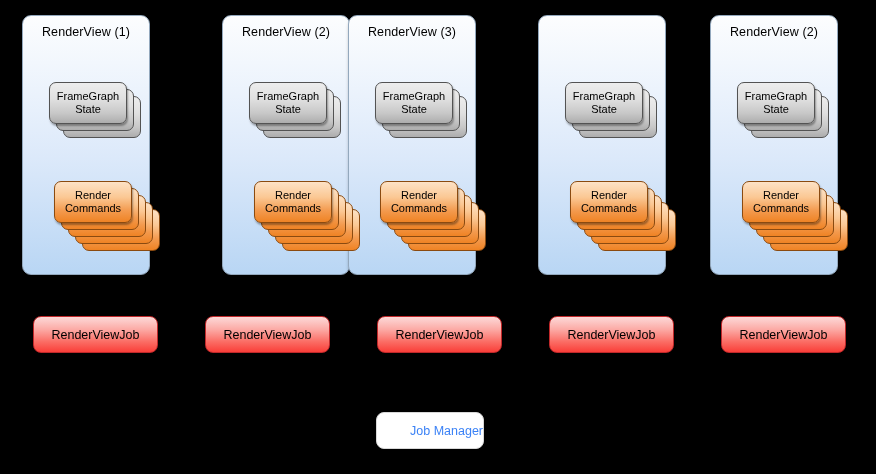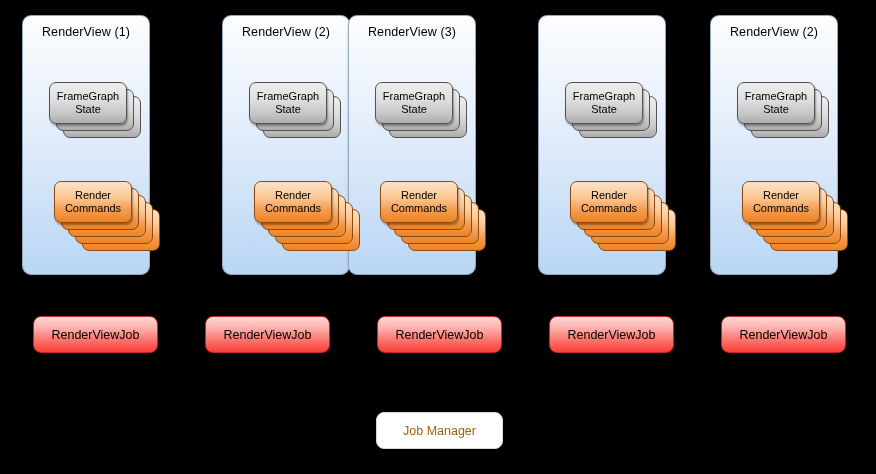--- a/index.html
+++ b/index.html
@@ -106,32 +106,32 @@
     justify-content: center;
     font-size: 12.5px;
     color: #000000;
   }
 
   
   .job-manager {
     position: absolute;
     left: 376px;
     top: 412px;
-    width: 127px;
+    width: 108px;
     height: 37px;
     border-radius: 8px;
     box-sizing: border-box;
     background: #ffffff;
     border: 1px solid #d8d8d8;
     box-shadow: 2px 3px 4px rgba(0,0,0,0.6);
     display: flex;
     align-items: center;
-    justify-content: center;
+    justify-content: flex-end;
     font-size: 12.5px;
-    color: #a16207;
+    color: #3b82f6;
   }
 </style>
 </head>
 <body>
 
 <div id="diagram">
     <div class="render-view" style="left: 22px;">
       <div class="render-view-title">RenderView (1)</div>
       <div class="stack" style="left: 26px; top: 66px; width: 92px; height: 56px;">
         <div class="card gray" style="left: 14px; top: 14px; z-index: 98;"></div>

